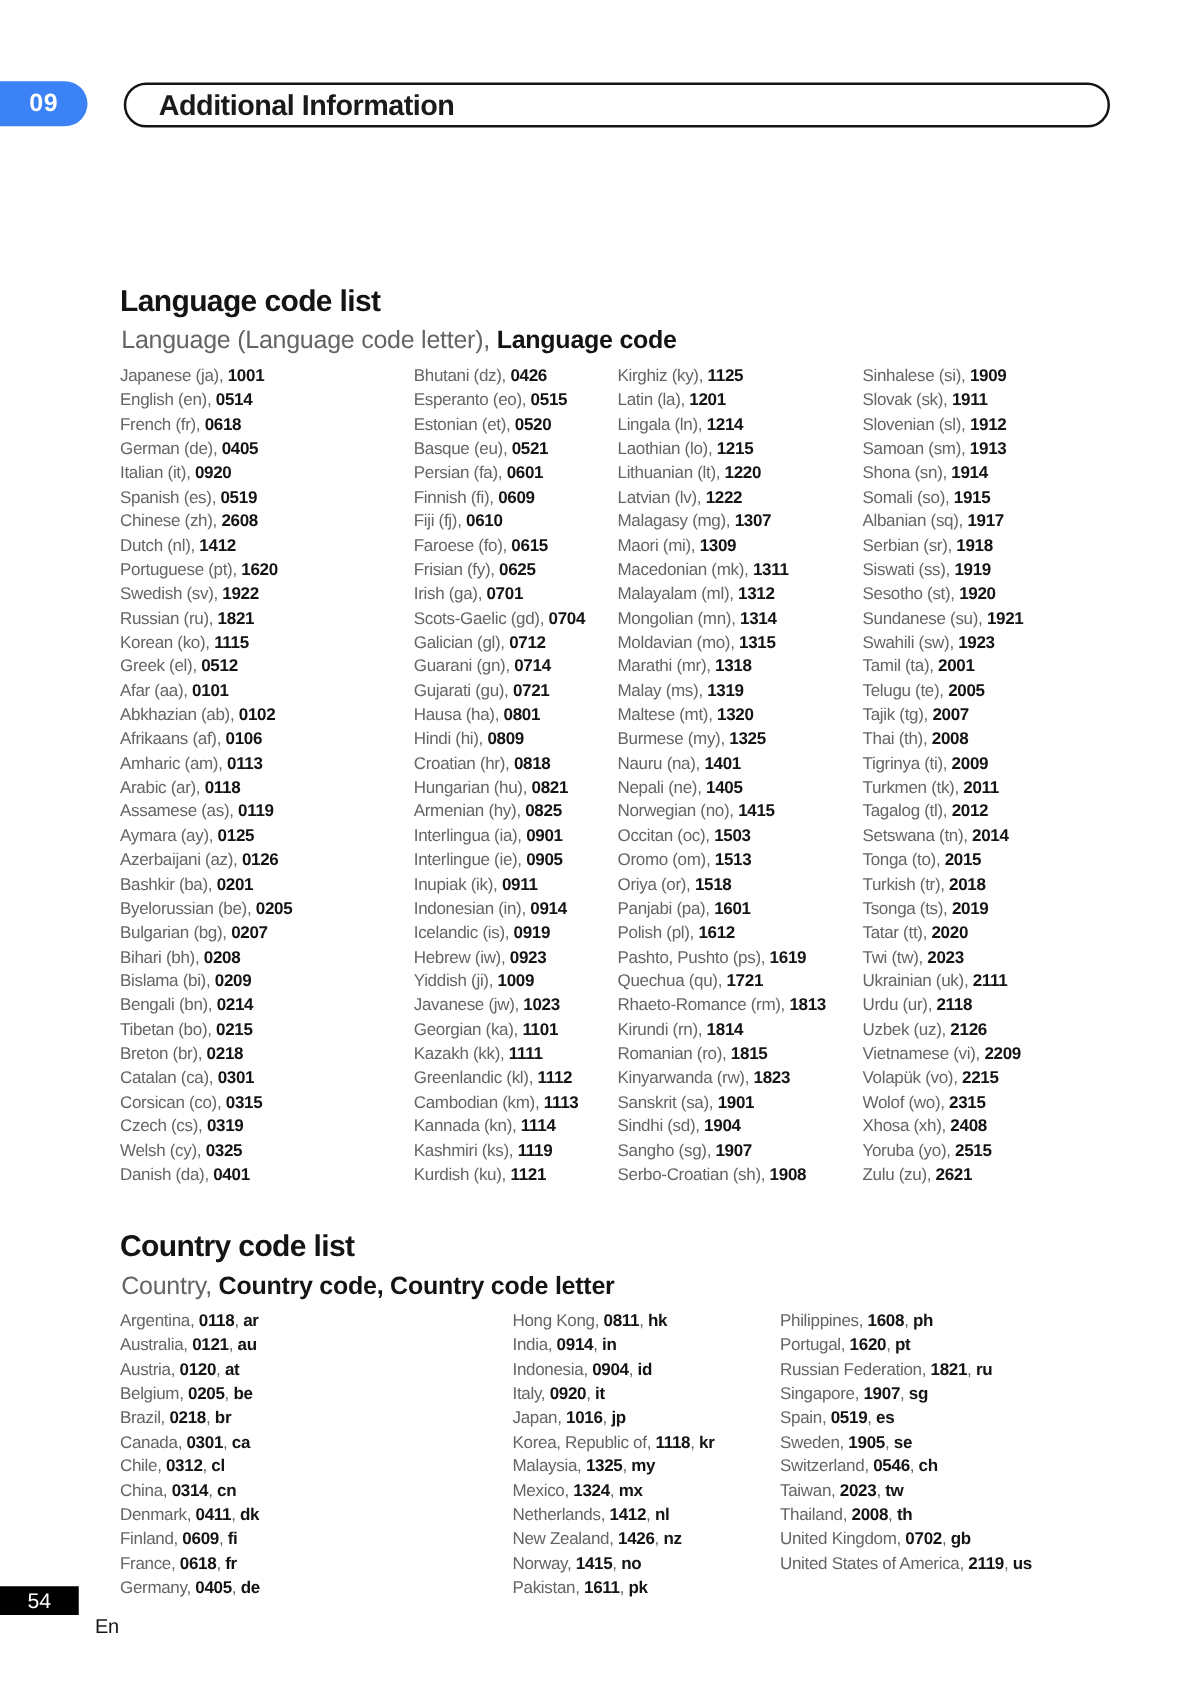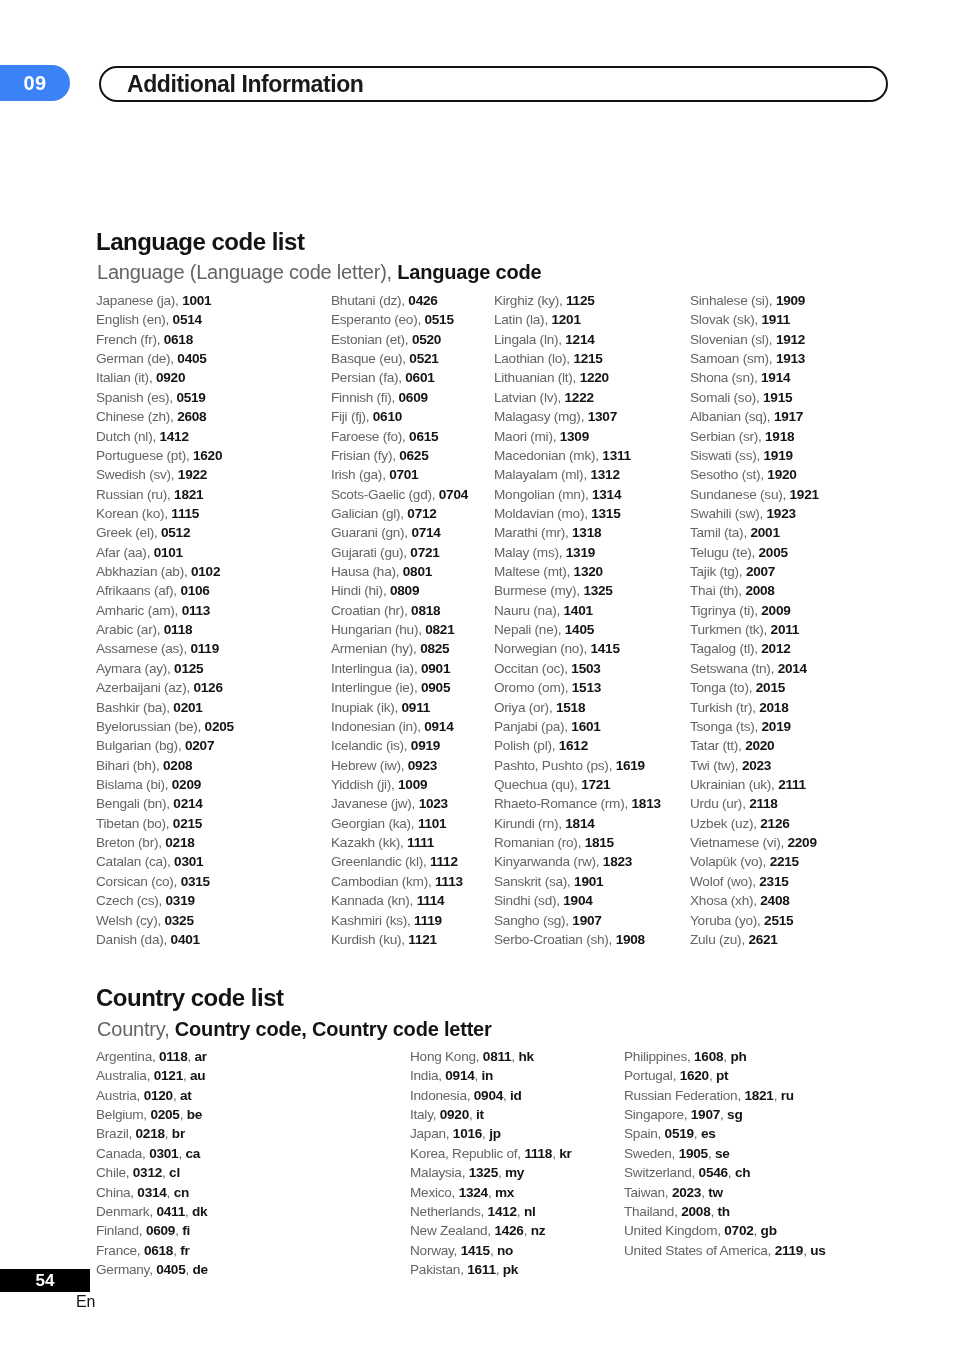--- a/index.html
+++ b/index.html
@@ -68,23 +68,23 @@
   .col-x3 { left: 690px; }
   .ccol-x0 { left: 96px; }
   .ccol-x1 { left: 362px; margin-left: 48px; }
   .ccol-x2 { left: 624px; }
   .nm { color: #646567; }
   .cd { color: #141414; font-weight: bold; }
 
   
   .page-badge {
     position: absolute; left: 0; top: 1269px;
-    width: 90px; height: 23px;
+    width: 63px; height: 23px;
     background: #000;
-    color: #fff; font-weight: bold; font-size: 17px;
+    color: #fff; font-weight: normal; font-size: 17px;
     display: flex; align-items: center; justify-content: center;
   }
   .page-lang {
     position: absolute; left: 28px; top: 1293px;
     font-size: 16px; color: #141414; letter-spacing: -0.2px; margin-left: 48px;
   }
 </style>
 </head>
 <body>
 

